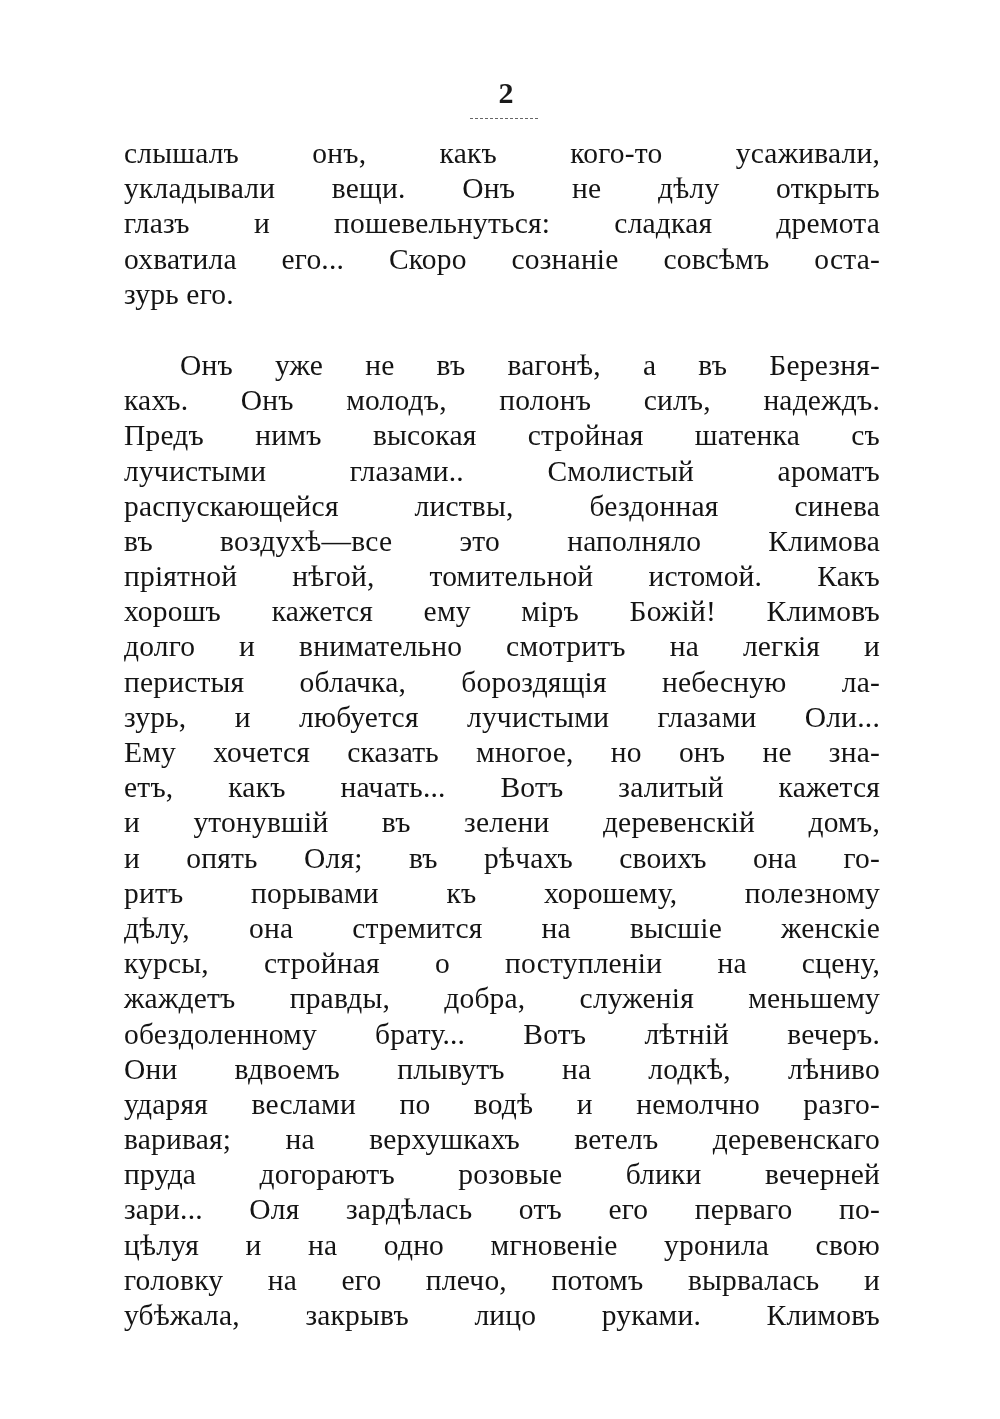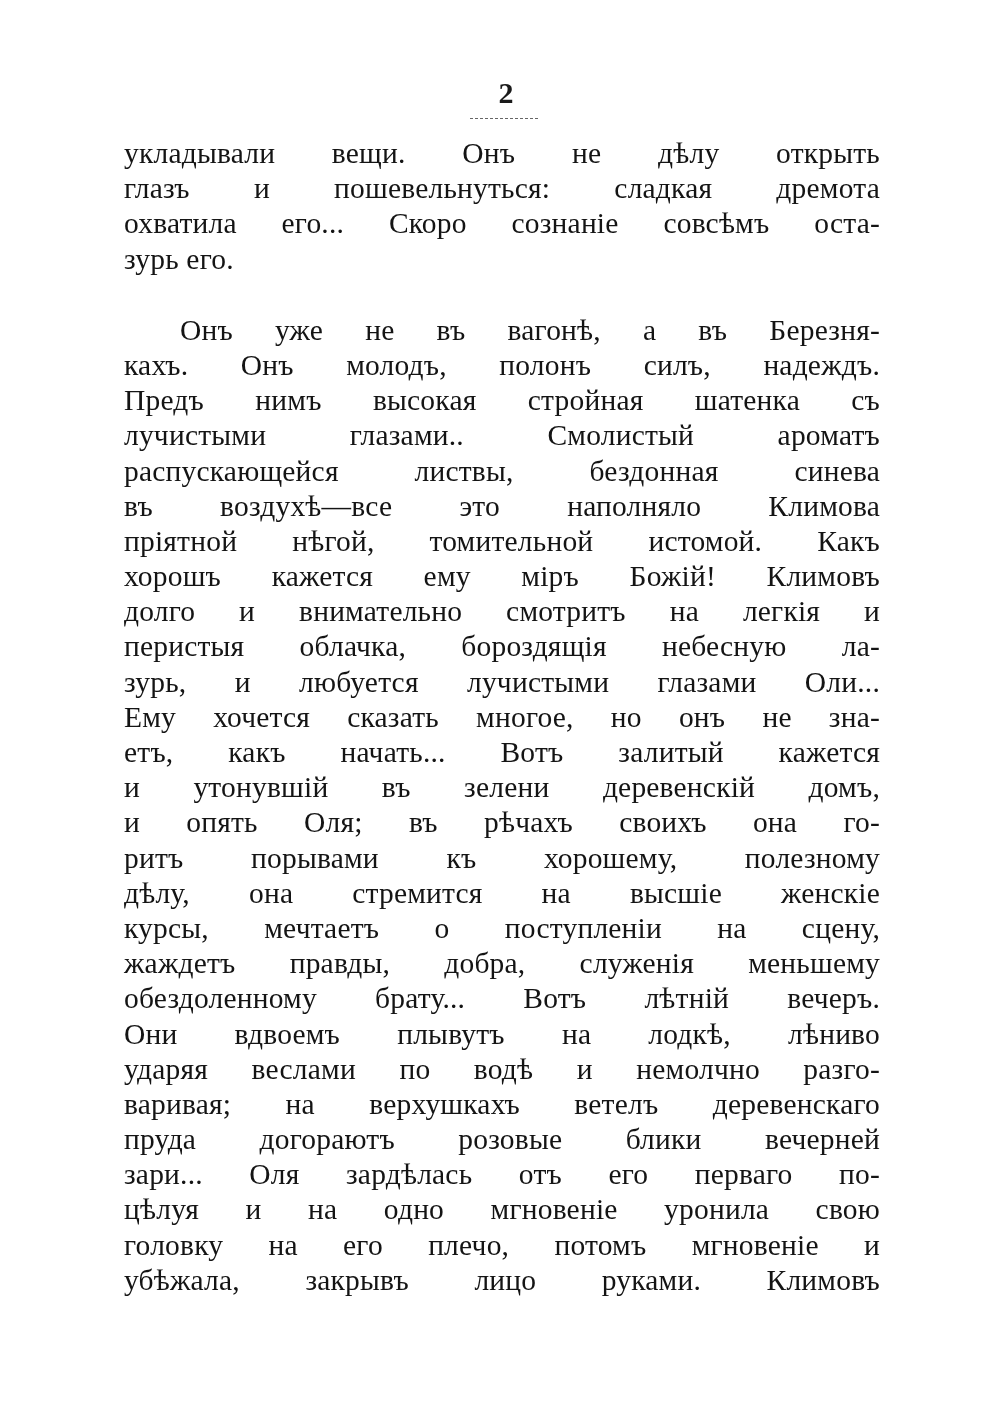--- a/index.html
+++ b/index.html
@@ -69,20 +69,21 @@
 </head>
 <body>
 
 <div class="page">
   <div class="page-number">2</div>
   <div class="page-rule"></div>
 
   <div class="text-block">
 
     <div>
+      <span class="line">слышалъ онъ, какъ кого-то усаживали,</span>
       <span class="line">укладывали вещи. Онъ не дѣлу открыть</span>
       <span class="line">глазъ и пошевельнуться: сладкая дремота</span>
       <span class="line">охватила его... Скоро сознаніе совсѣмъ оста-</span>
       <span class="line last">зурь его.</span>
     </div>
 
     <div>
       <span class="line indent">Онъ уже не въ вагонѣ, а въ Березня-</span>
       <span class="line">кахъ. Онъ молодъ, полонъ силъ, надеждъ.</span>
       <span class="line">Предъ нимъ высокая стройная шатенка съ</span>
@@ -93,26 +94,26 @@
       <span class="line">хорошъ кажется ему міръ Божій! Климовъ</span>
       <span class="line">долго и внимательно смотритъ на легкія и</span>
       <span class="line">перистыя облачка, бороздящія небесную ла-</span>
       <span class="line">зурь, и любуется лучистыми глазами Оли...</span>
       <span class="line">Ему хочется сказать многое, но онъ не зна-</span>
       <span class="line">етъ, какъ начать... Вотъ залитый кажется</span>
       <span class="line">и утонувшій въ зелени деревенскій домъ,</span>
       <span class="line">и опять Оля; въ рѣчахъ своихъ она го-</span>
       <span class="line">ритъ порывами къ хорошему, полезному</span>
       <span class="line">дѣлу, она стремится на высшіе женскіе</span>
-      <span class="line">курсы, мечтаетъ о поступленіи на сцену,</span>
+      <span class="line">курсы, стройная о поступленіи на сцену,</span>
       <span class="line">жаждетъ правды, добра, служенія меньшему</span>
       <span class="line">обездоленному брату... Вотъ лѣтній вечеръ.</span>
       <span class="line">Они вдвоемъ плывутъ на лодкѣ, лѣниво</span>
       <span class="line">ударяя веслами по водѣ и немолчно разго-</span>
       <span class="line">варивая; на верхушкахъ ветелъ деревенскаго</span>
       <span class="line">пруда догораютъ розовые блики вечерней</span>
       <span class="line">зари... Оля зардѣлась отъ его перваго по-</span>
       <span class="line">цѣлуя и на одно мгновеніе уронила свою</span>
-      <span class="line">головку на его плечо, потомъ мгновеніе и</span>
+      <span class="line">головку на его плечо, потомъ вырвалась и</span>
       <span class="line">убѣжала, закрывъ лицо руками. Климовъ</span>
     </div>
   </div>
 </div>
 
 </body></html>

